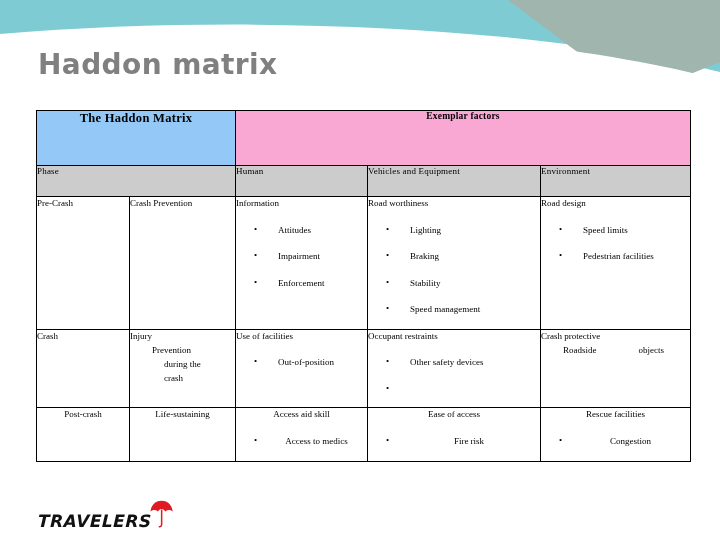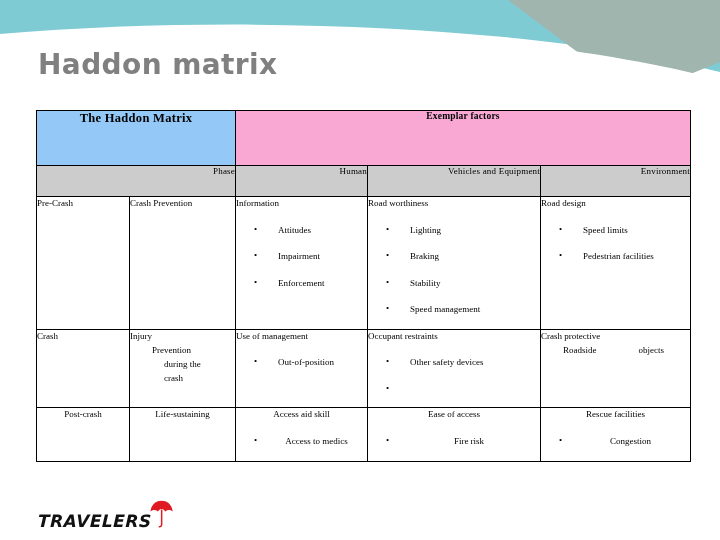--- a/index.html
+++ b/index.html
@@ -70,21 +70,21 @@
     background: #f9a8d4;
     text-align: center;
     vertical-align: middle;
     font-weight: bold;
     font-size: 9.5px;
     color: #000000;
     letter-spacing: 0.2px;
   }
   .subhead-cell {
     background: #CCCCCC;
-    text-align: right;
+    text-align: left;
     vertical-align: middle;
     font-size: 9px;
     color: #000000;
     height: 30px;
     letter-spacing: 0.2px;
   }
 
   .body-cell {
     background: #ffffff;
     padding: 8px 4px 4px 6px;
@@ -235,21 +235,21 @@
       <td class="body-cell">
         <div class="cell-head">Crash</div>
       </td>
       <td class="body-cell">
         <div class="cell-head">Injury</div>
         <div class="indent-1">Prevention</div>
         <div class="indent-2">during the</div>
         <div class="indent-2">crash</div>
       </td>
       <td class="body-cell">
-        <div class="cell-head">Use of management</div>
+        <div class="cell-head">Use of facilities</div>
         <ul class="bullets">
           <li>Out-of-position</li>
         </ul>
       </td>
       <td class="body-cell">
         <div class="cell-head">Occupant restraints</div>
         <ul class="bullets">
           <li>Other safety devices</li>
           <li class="empty-bullet"></li>
         </ul>

